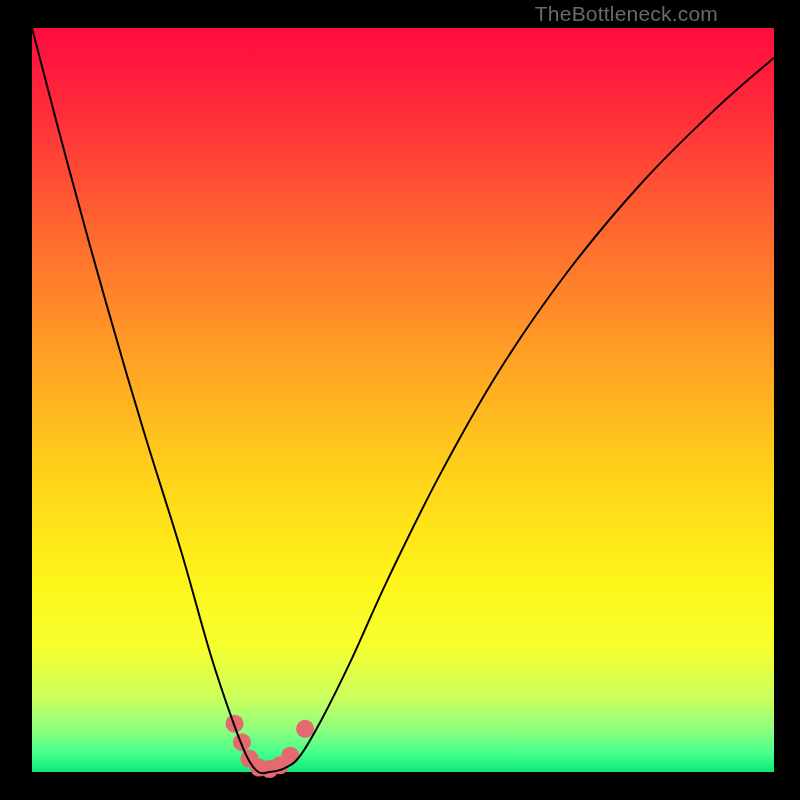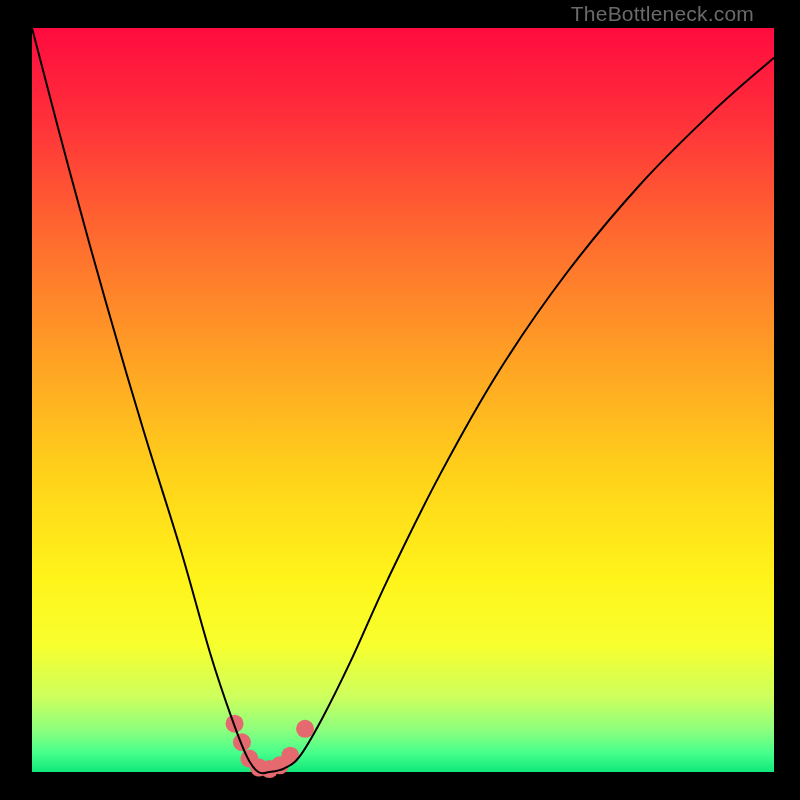--- a/index.html
+++ b/index.html
@@ -9,21 +9,20 @@
     height: 800px;
     overflow: hidden;
     background: #000;
     font-family: Arial, Helvetica, sans-serif;
   }
   .frame {
     position: relative;
     width: 728px;
     height: 800px;
     background: #000;
-    padding-left: 36px;
   }
   .watermark {
     position: absolute;
     top: 2px;
     right: 10px;
     color: #6a6a6a;
     font-size: 21px;
     font-weight: 400;
     letter-spacing: 0.2px;
     z-index: 10;

